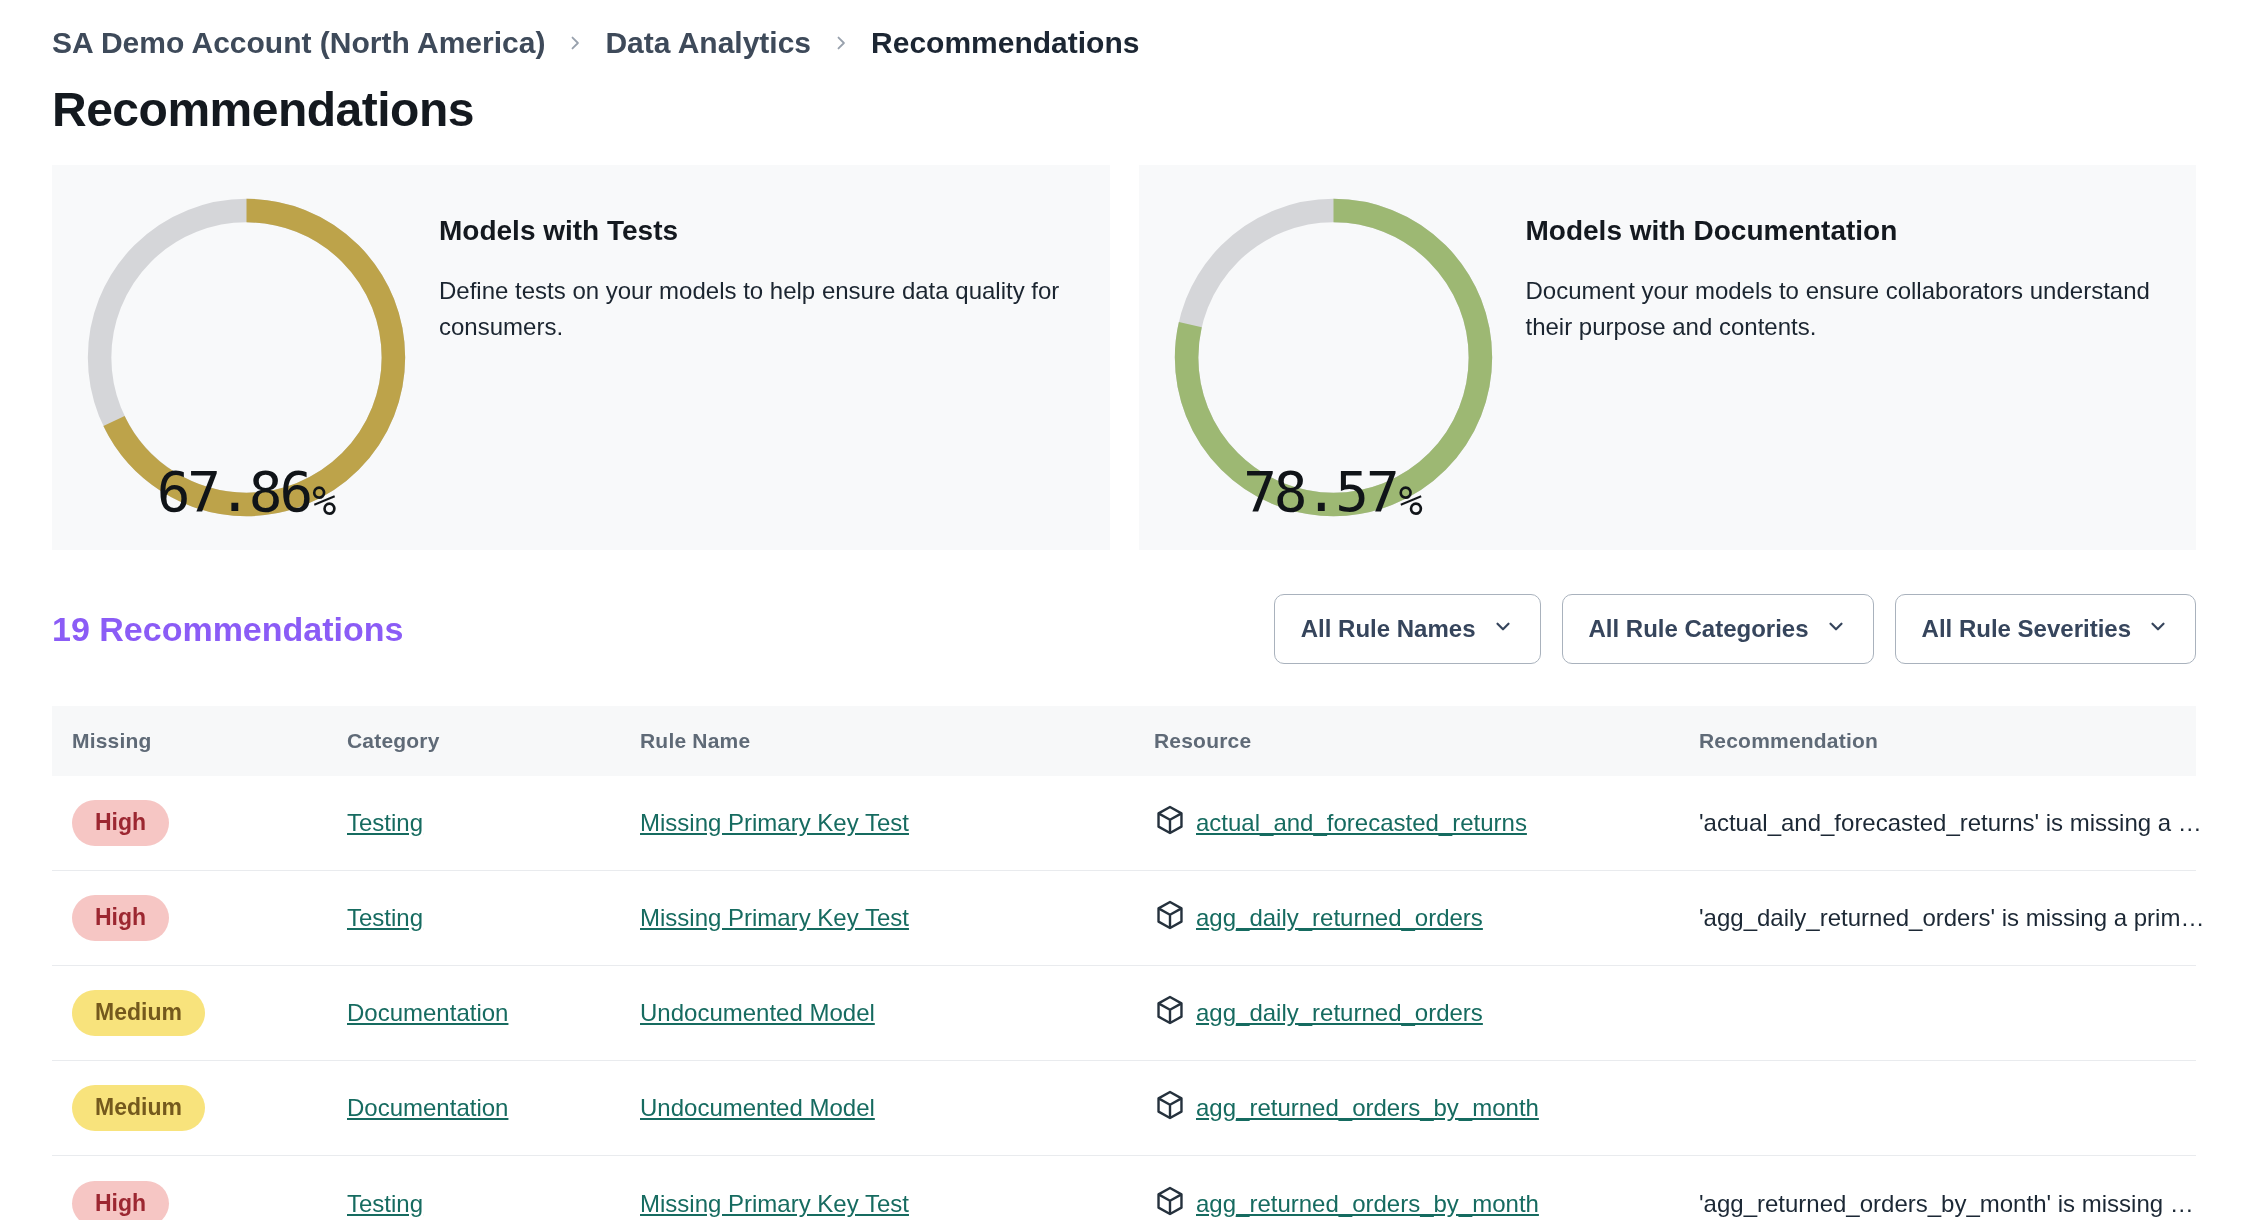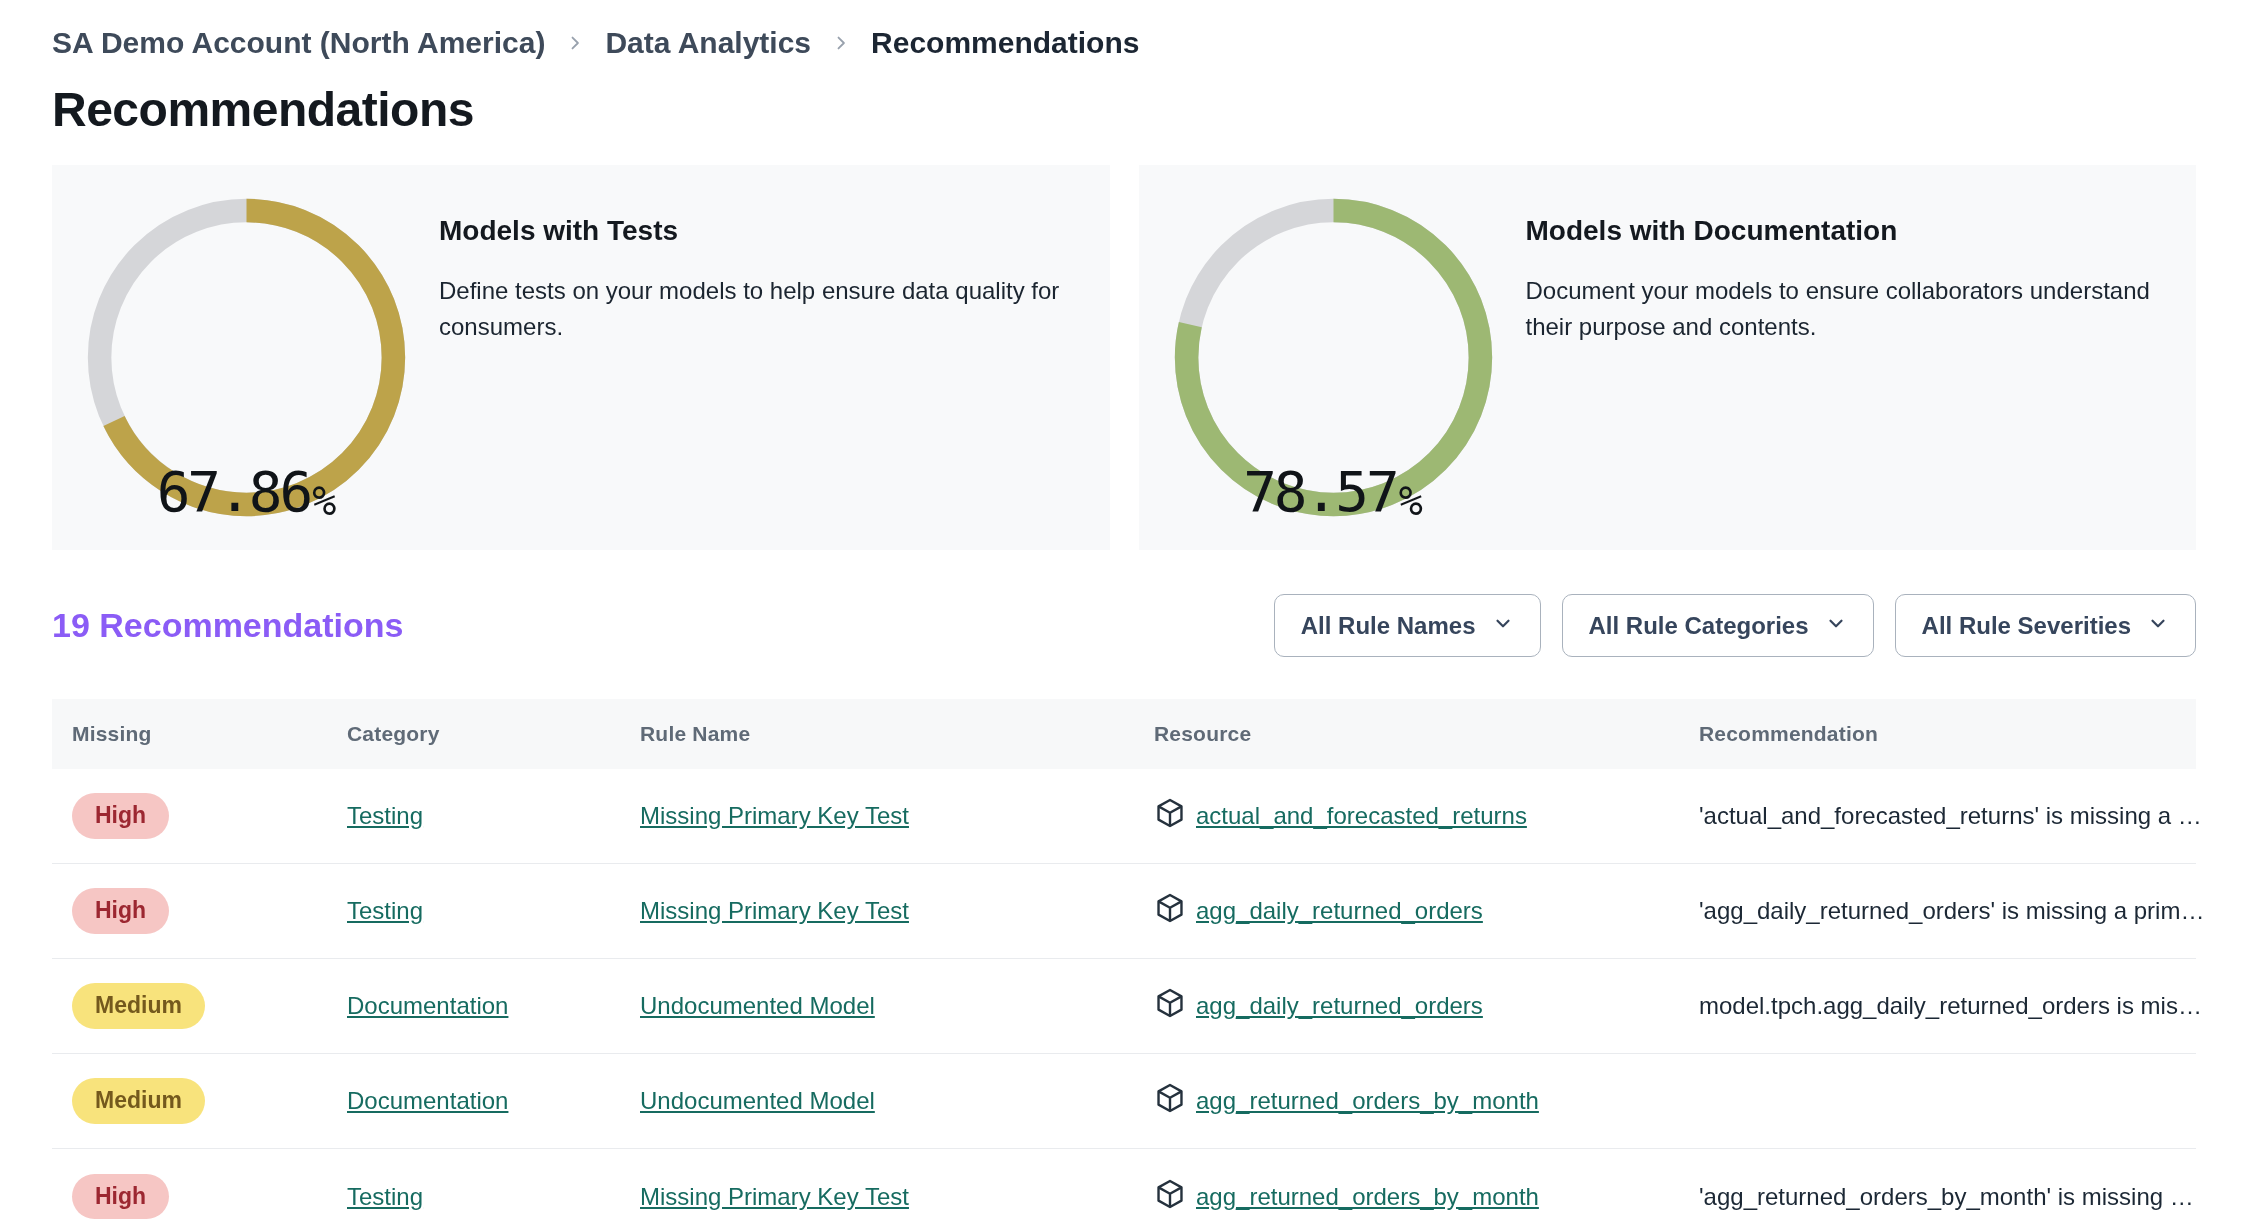--- a/index.html
+++ b/index.html
@@ -32,21 +32,21 @@
   .card-body { padding-top:24px; }
   .card-title { font-size:28px; font-weight:700; color:#14191f; margin:0 0 26px 0; }
   .card-desc { font-size:24px; line-height:1.5; color:#1b2530; margin:0; max-width:660px; }
 
   
   .list-header { display:flex; align-items:center; justify-content:space-between; margin:44px 0 0 0; }
   .count-title { font-size:34px; font-weight:600; color:#8b5cf6; }
   .filters { display:flex; gap:21px; }
   .filter-btn {
     display:flex; align-items:center; gap:16px;
-    height:63px; padding:0 26px;
+    height:70px; padding:0 26px;
     background:#ffffff; border:1.5px solid #a9b2bd; border-radius:10px;
     font-family:"Liberation Sans", sans-serif;
     font-size:24px; font-weight:600; color:#36455c; cursor:pointer;
   }
   .filter-btn svg { color:#36455c; }
 
   
   .table { margin-top:42px; }
   .thead, .row {
     display:grid;
@@ -202,21 +202,20 @@
       <div class="cell"><span class="badge medium">Medium</span></div>
       <div class="cell"><a class="link">Documentation</a></div>
       <div class="cell"><a class="link">Undocumented Model</a></div>
       <div class="cell resource-cell">
         <span><svg class="cube" viewBox="0 0 24 24" width="32" height="32">
               <path d="M12 2.2 20.6 7v10L12 21.8 3.4 17V7Z" fill="none" stroke="currentColor" stroke-width="1.8" stroke-linejoin="round"></path>
               <path d="M3.4 7 12 11.8 20.6 7M12 11.8V21.8" fill="none" stroke="currentColor" stroke-width="1.8" stroke-linejoin="round"></path>
             </svg></span>
         <a class="link">agg_daily_returned_orders</a>
       </div>
-      <div class="cell rec-text">model.tpch.agg_daily_returned_orders is mis…</div>
     </div>
 
     <div class="row">
       <div class="cell"><span class="badge medium">Medium</span></div>
       <div class="cell"><a class="link">Documentation</a></div>
       <div class="cell"><a class="link">Undocumented Model</a></div>
       <div class="cell resource-cell">
         <span><svg class="cube" viewBox="0 0 24 24" width="32" height="32">
               <path d="M12 2.2 20.6 7v10L12 21.8 3.4 17V7Z" fill="none" stroke="currentColor" stroke-width="1.8" stroke-linejoin="round"></path>
               <path d="M3.4 7 12 11.8 20.6 7M12 11.8V21.8" fill="none" stroke="currentColor" stroke-width="1.8" stroke-linejoin="round"></path>

